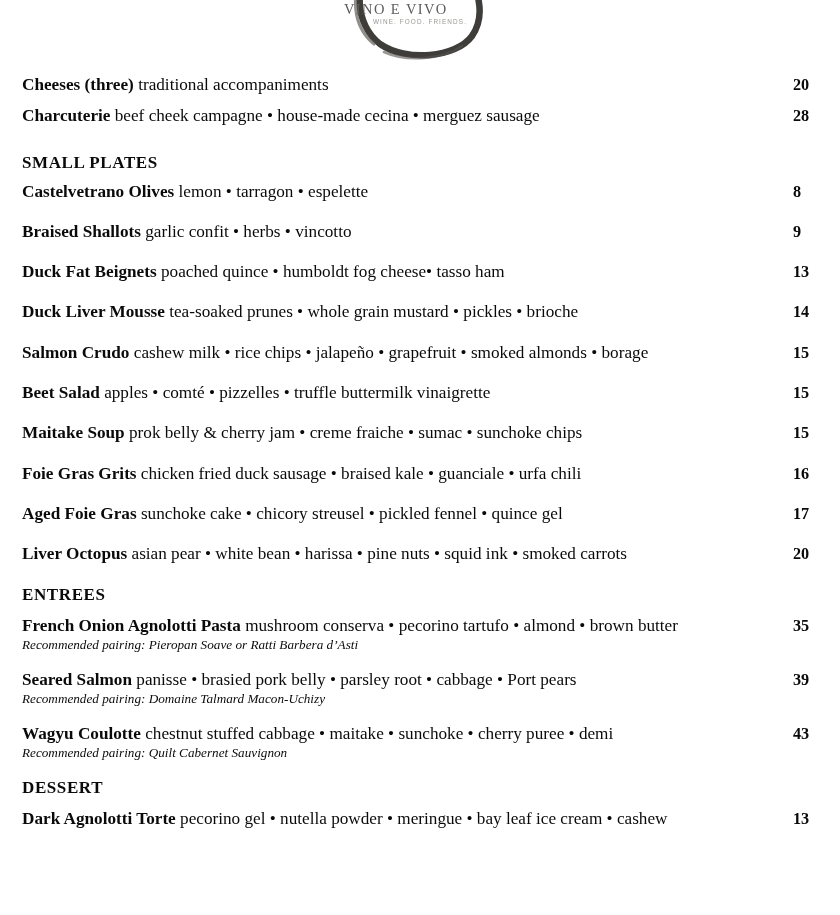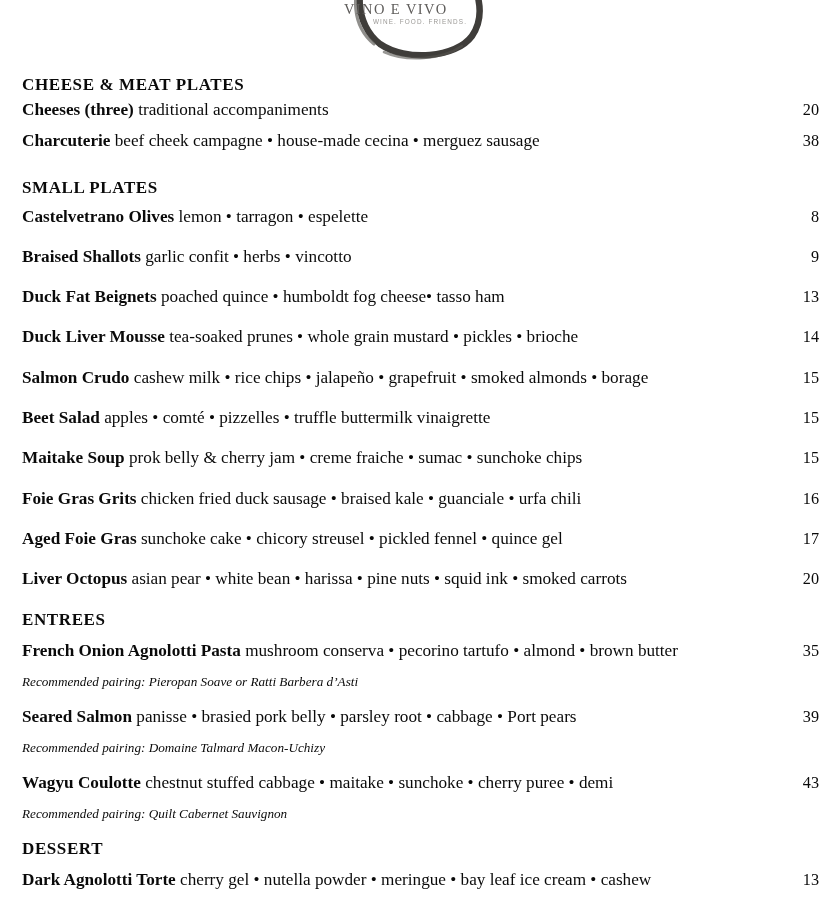--- a/index.html
+++ b/index.html
@@ -82,32 +82,31 @@
     font-weight: bold;
     text-align: center;
   }
 
   .item-desc {
     font-weight: normal;
   }
 
   .item-price {
     flex: 0 0 auto;
-    font-weight: normal;
+    font-weight: bold;
     font-size: 16.2px;
-    text-align: right;
     min-width: 26px;
     margin-left: 8px;
   }
 
   .pairing {
     font-style: italic;
     font-size: 13.2px;
     line-height: 1.2;
-    margin-top: 13px;
+    margin-top: 1px;
     white-space: nowrap;
   }
 
   
   .sec-cheese { margin-top: 13px; }
   .sec-cheese .item { margin-bottom: 11px; }
 
   .sec-small { margin-top: 26px; }
   .sec-small .section-title { margin-bottom: 9px; }
   .sec-small .item { margin-bottom: 20px; }
@@ -131,30 +130,29 @@
       <path d="M40 100 C62 110, 98 108, 118 94" fill="none" stroke="#55534f" stroke-width="2.6" stroke-linecap="round" opacity="0.6"></path>
     </svg>
     <div class="logo-name">VINO E VIVO</div>
     <div class="logo-tag">WINE. FOOD. FRIENDS.</div>
   </div>
 </div>
 
 <div class="menu">
 
   <div class="section sec-cheese">
-    <div class="section-title">CHEESE &amp; MEAT PLATES</div>
 
     <div class="item">
       <div class="item-text"><span class="item-name">Cheeses (three)</span><span class="item-desc"> traditional accompaniments</span></div>
       <div class="item-price">20</div>
     </div>
 
     <div class="item">
       <div class="item-text"><span class="item-name">Charcuterie</span><span class="item-desc"> beef cheek campagne • house-made cecina • merguez sausage</span></div>
-      <div class="item-price">38</div>
+      <div class="item-price">28</div>
     </div>
   </div>
 
   <div class="section sec-small">
     <div class="section-title">SMALL PLATES</div>
 
     <div class="item">
       <div class="item-text"><span class="item-name">Castelvetrano Olives</span><span class="item-desc"> lemon • tarragon • espelette</span></div>
       <div class="item-price">8</div>
     </div>
@@ -230,18 +228,18 @@
         <div class="item-price">43</div>
       </div>
       <div class="pairing">Recommended pairing: Quilt Cabernet Sauvignon</div>
     </div>
   </div>
 
   <div class="section sec-dessert">
     <div class="section-title">DESSERT</div>
 
     <div class="item">
-      <div class="item-text"><span class="item-name">Dark Agnolotti Torte</span><span class="item-desc"> cherry gel • nutella powder • meringue • bay leaf ice cream • cashew</span></div>
+      <div class="item-text"><span class="item-name">Dark Agnolotti Torte</span><span class="item-desc"> pecorino gel • nutella powder • meringue • bay leaf ice cream • cashew</span></div>
       <div class="item-price">13</div>
     </div>
   </div>
 
 </div>
 
 </body></html>

